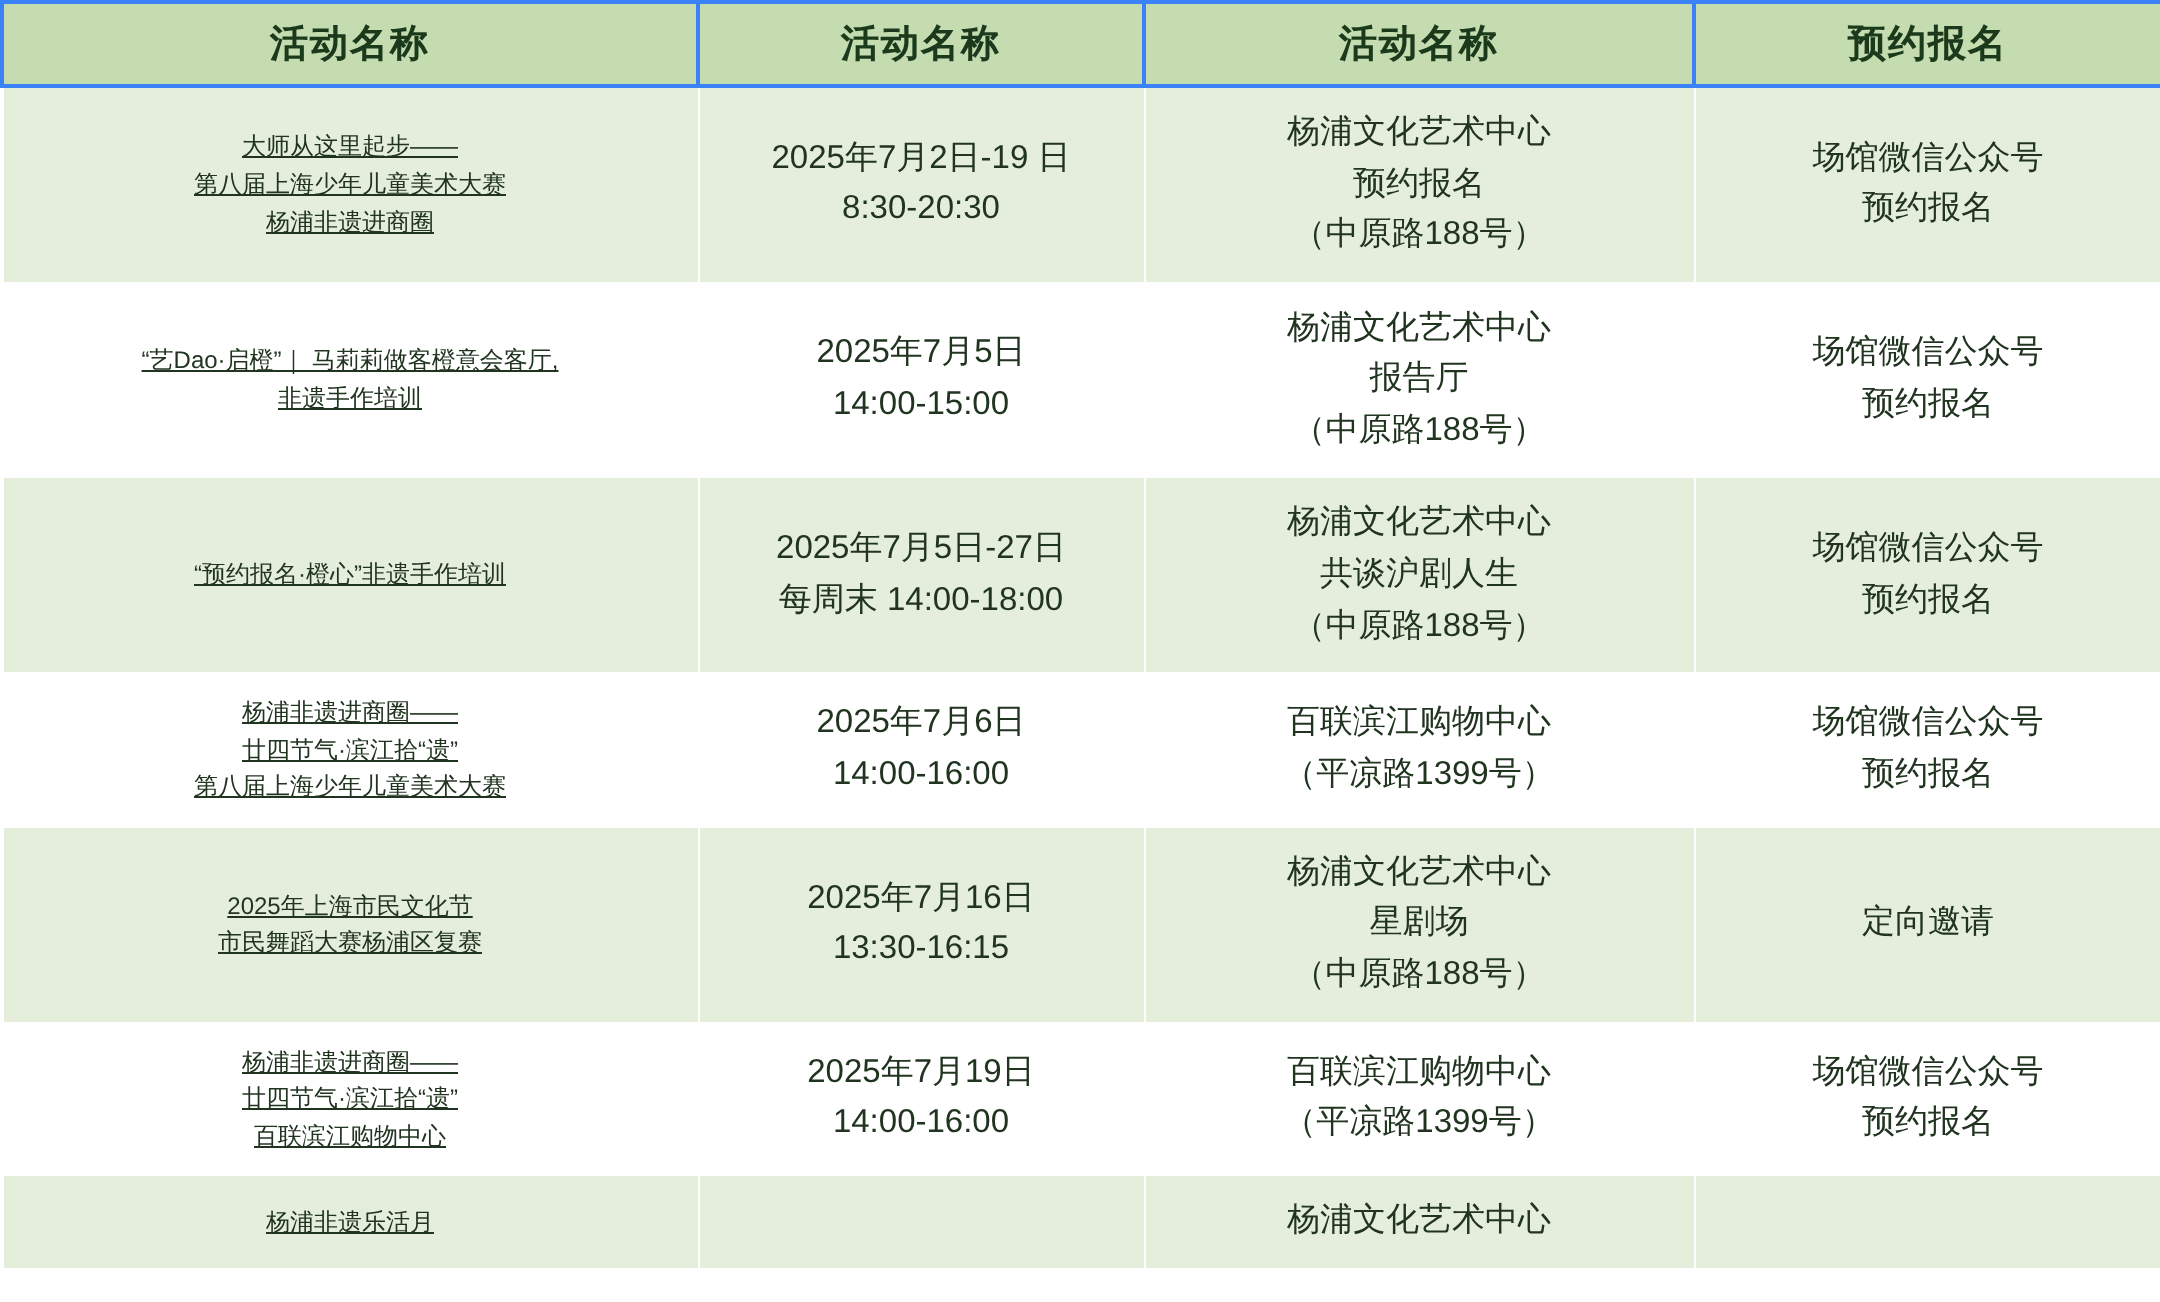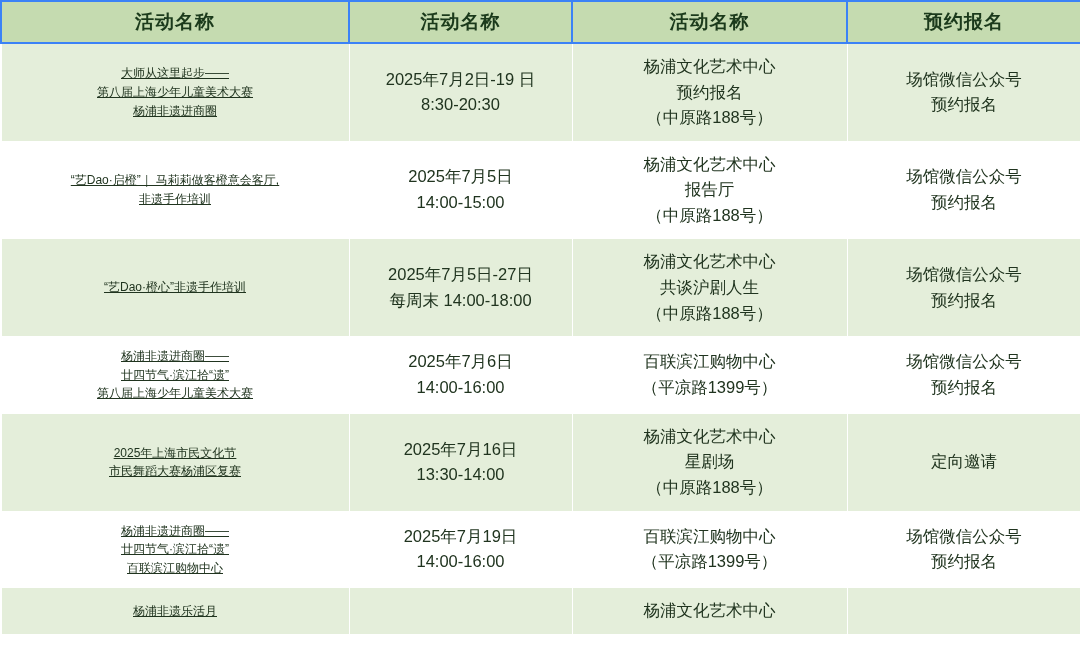--- a/index.html
+++ b/index.html
@@ -135,21 +135,21 @@
         <td class="join">
           <div class="cell-lines join">
             <div>场馆微信公众号</div>
             <div>预约报名</div>
           </div>
         </td>
       </tr>
       <tr class="odd">
         <td class="name">
           <div class="cell-lines name">
-            <div>“艺Dao·橙心”非遗手作培训</div>
+            <div>“预约报名·橙心”非遗手作培训</div>
           </div>
         </td>
         <td class="time">
           <div class="cell-lines time">
             <div>2025年7月5日-27日</div>
             <div>每周末 14:00-18:00</div>
           </div>
         </td>
         <td class="place">
           <div class="cell-lines place">
@@ -195,21 +195,21 @@
       <tr class="odd">
         <td class="name">
           <div class="cell-lines name">
             <div>2025年上海市民文化节</div>
             <div>市民舞蹈大赛杨浦区复赛</div>
           </div>
         </td>
         <td class="time">
           <div class="cell-lines time">
             <div>2025年7月16日</div>
-            <div>13:30-14:00</div>
+            <div>13:30-16:15</div>
           </div>
         </td>
         <td class="place">
           <div class="cell-lines place">
             <div>杨浦文化艺术中心</div>
             <div>星剧场</div>
             <div>（中原路188号）</div>
           </div>
         </td>
         <td class="join">

